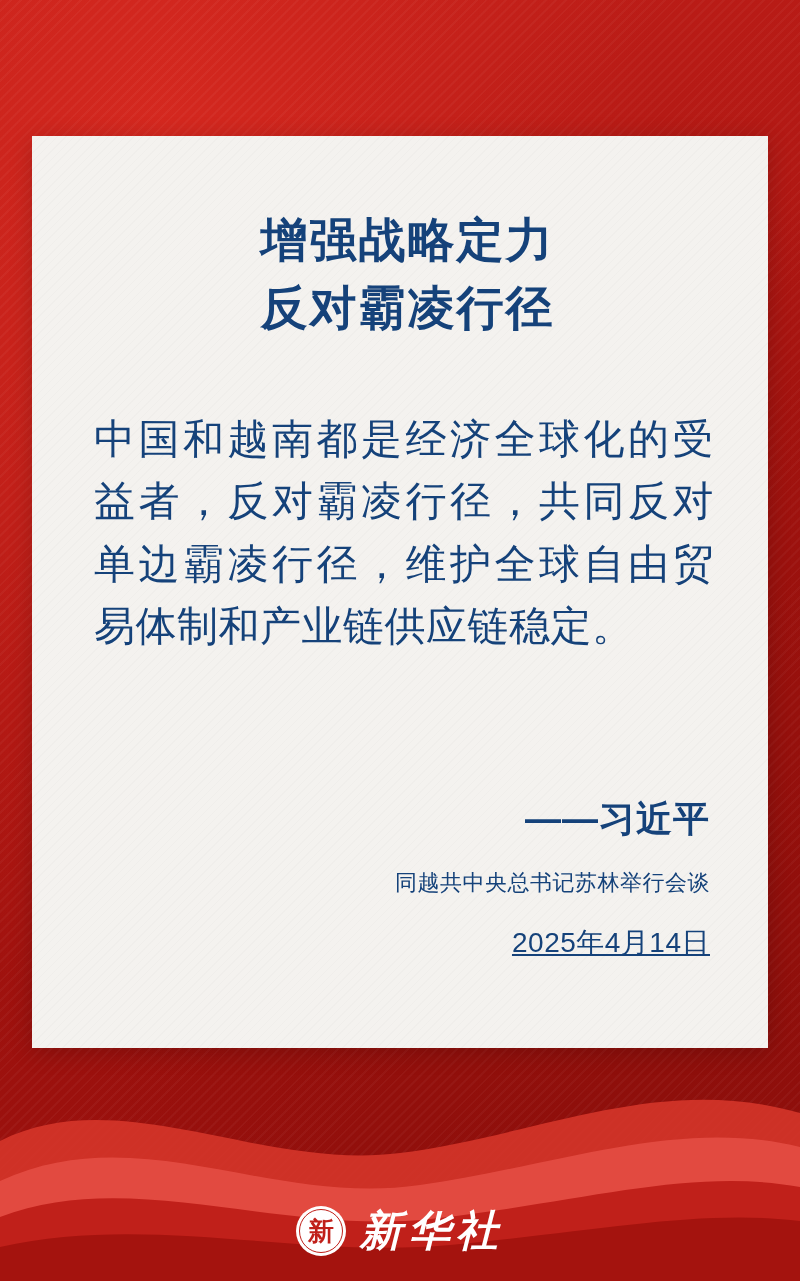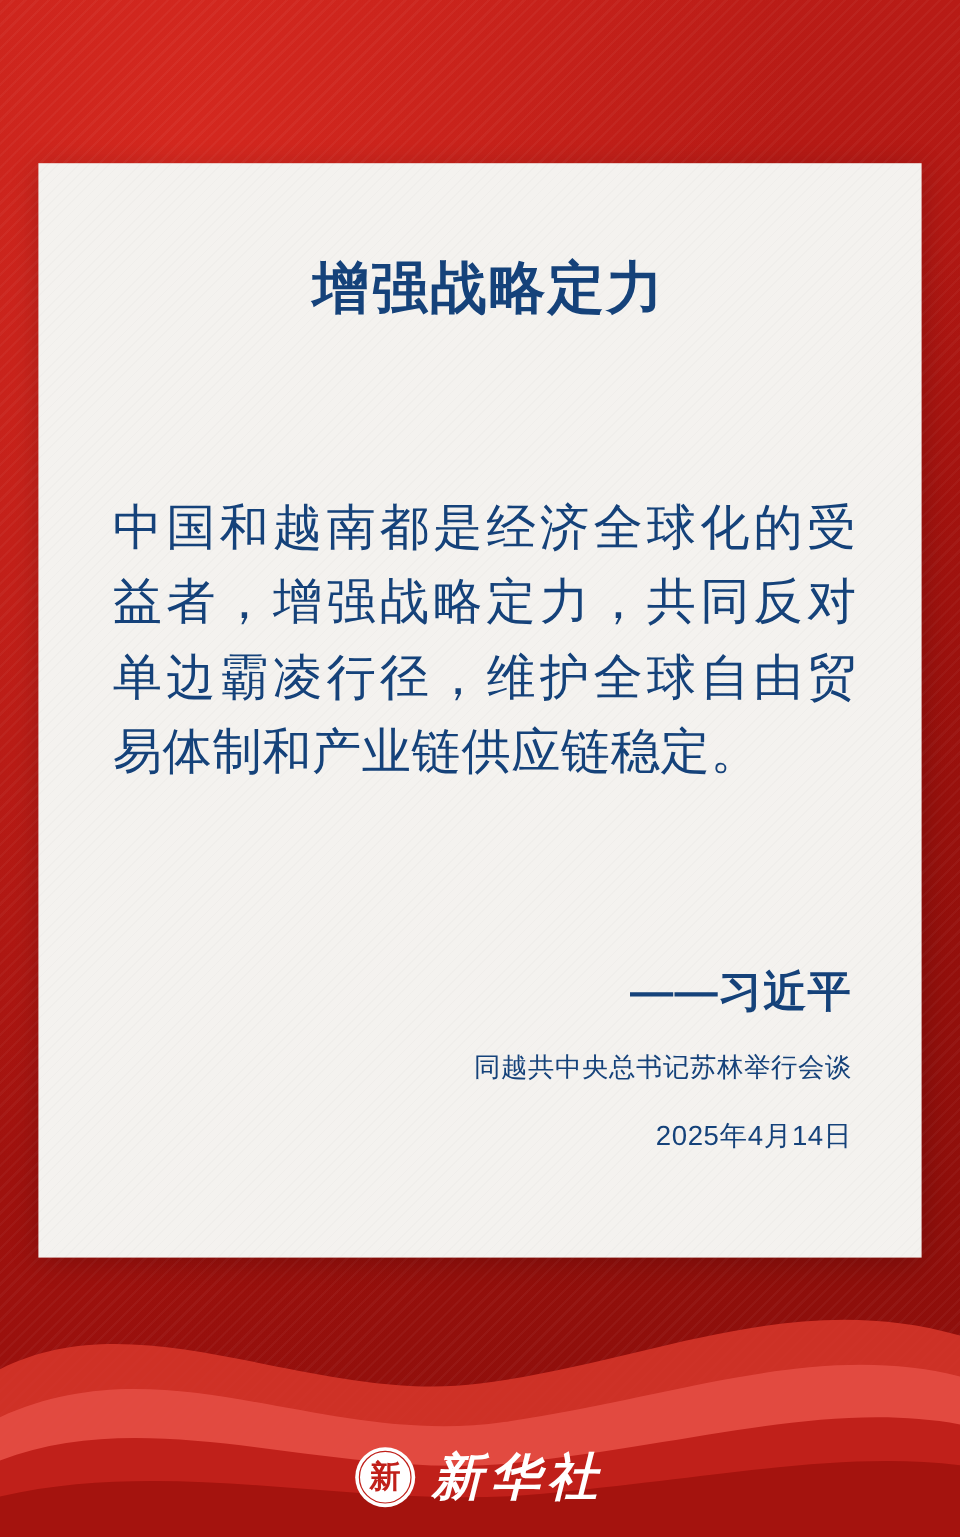--- a/index.html
+++ b/index.html
@@ -102,23 +102,24 @@
     white-space: nowrap;
   }
   .attr-occasion {
     font-size: 22px;
     letter-spacing: 0.5px;
     margin-bottom: 26px;
     white-space: nowrap;
     margin-top: 24px;
   }
   .attr-date {
-    font-size: 23px;
+    font-size: 28px;
     letter-spacing: 0.5px;
     white-space: nowrap;
+    text-decoration: underline;
   }
 
   
   .wave-area {
     position: absolute;
     left: 0;
     right: 0;
     bottom: 0;
     height: 260px;
   }
@@ -177,23 +178,24 @@
 </style>
 </head>
 <body>
 
 <div class="poster">
 
   <div class="card">
 
     <div class="headline">
       <span class="line">增强战略定力</span>
+      <span class="line">反对霸凌行径</span>
     </div>
 
-    <div class="body-text">中国和越南都是经济全球化的受益者，增强战略定力，共同反对单边霸凌行径，维护全球自由贸易体制和产业链供应链稳定。</div>
+    <div class="body-text">中国和越南都是经济全球化的受益者，反对霸凌行径，共同反对单边霸凌行径，维护全球自由贸易体制和产业链供应链稳定。</div>
 
     <div class="attribution">
       <div class="attr-name">——习近平</div>
       <div class="attr-occasion">同越共中央总书记苏林举行会谈</div>
       <div class="attr-date">2025年4月14日</div>
     </div>
 
   </div>
 
   <div class="wave-area">

